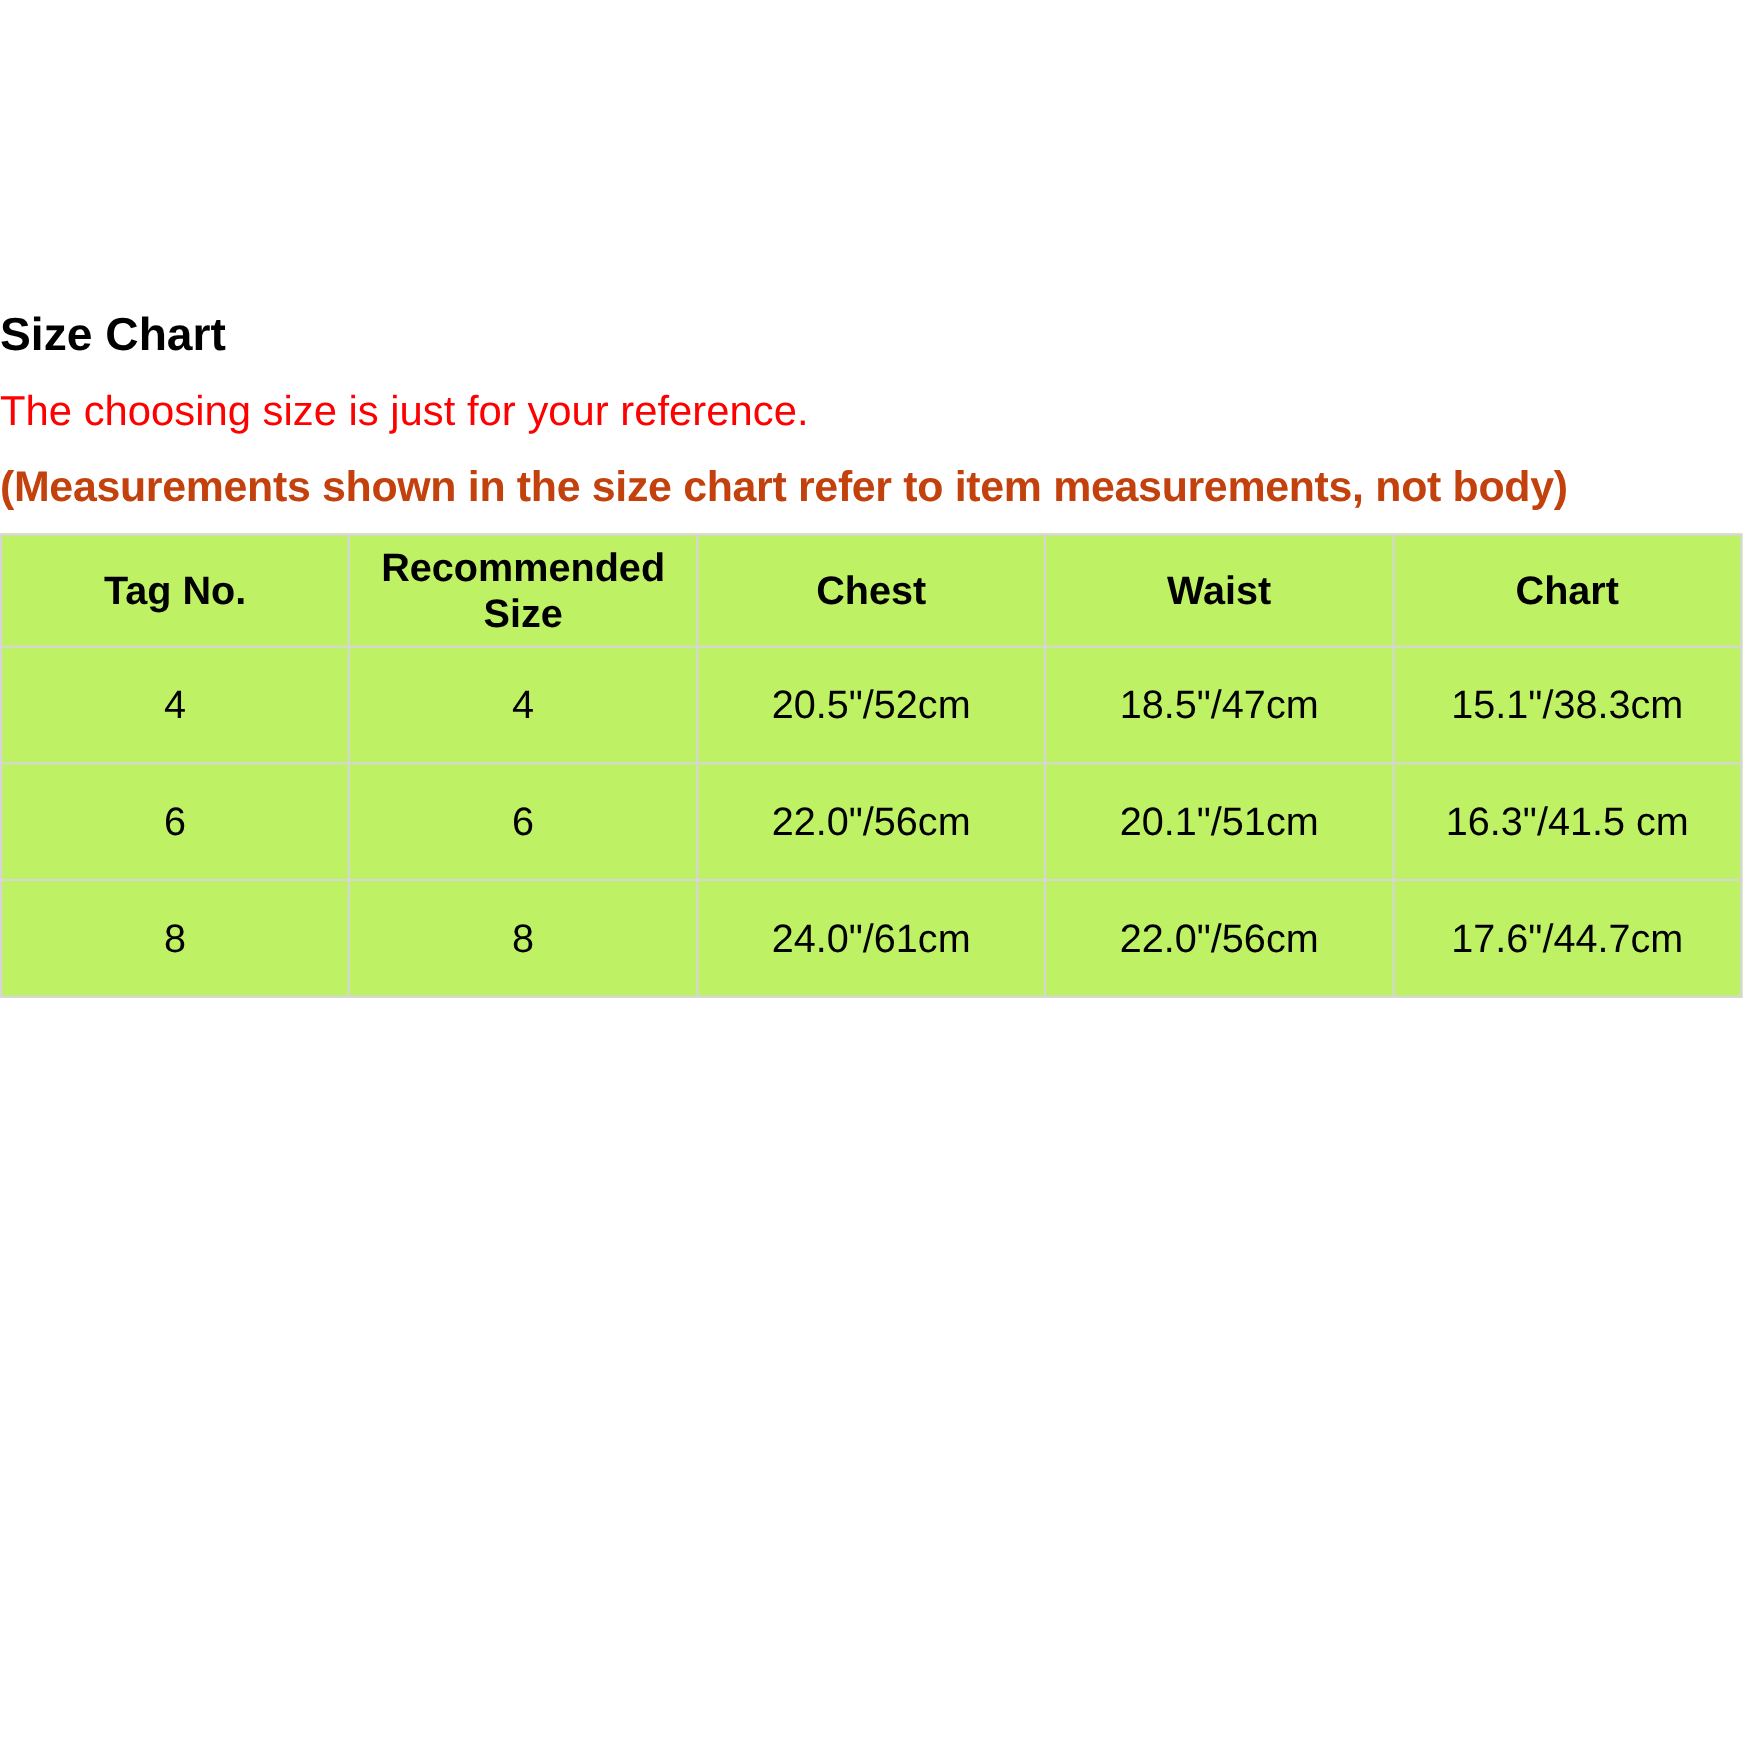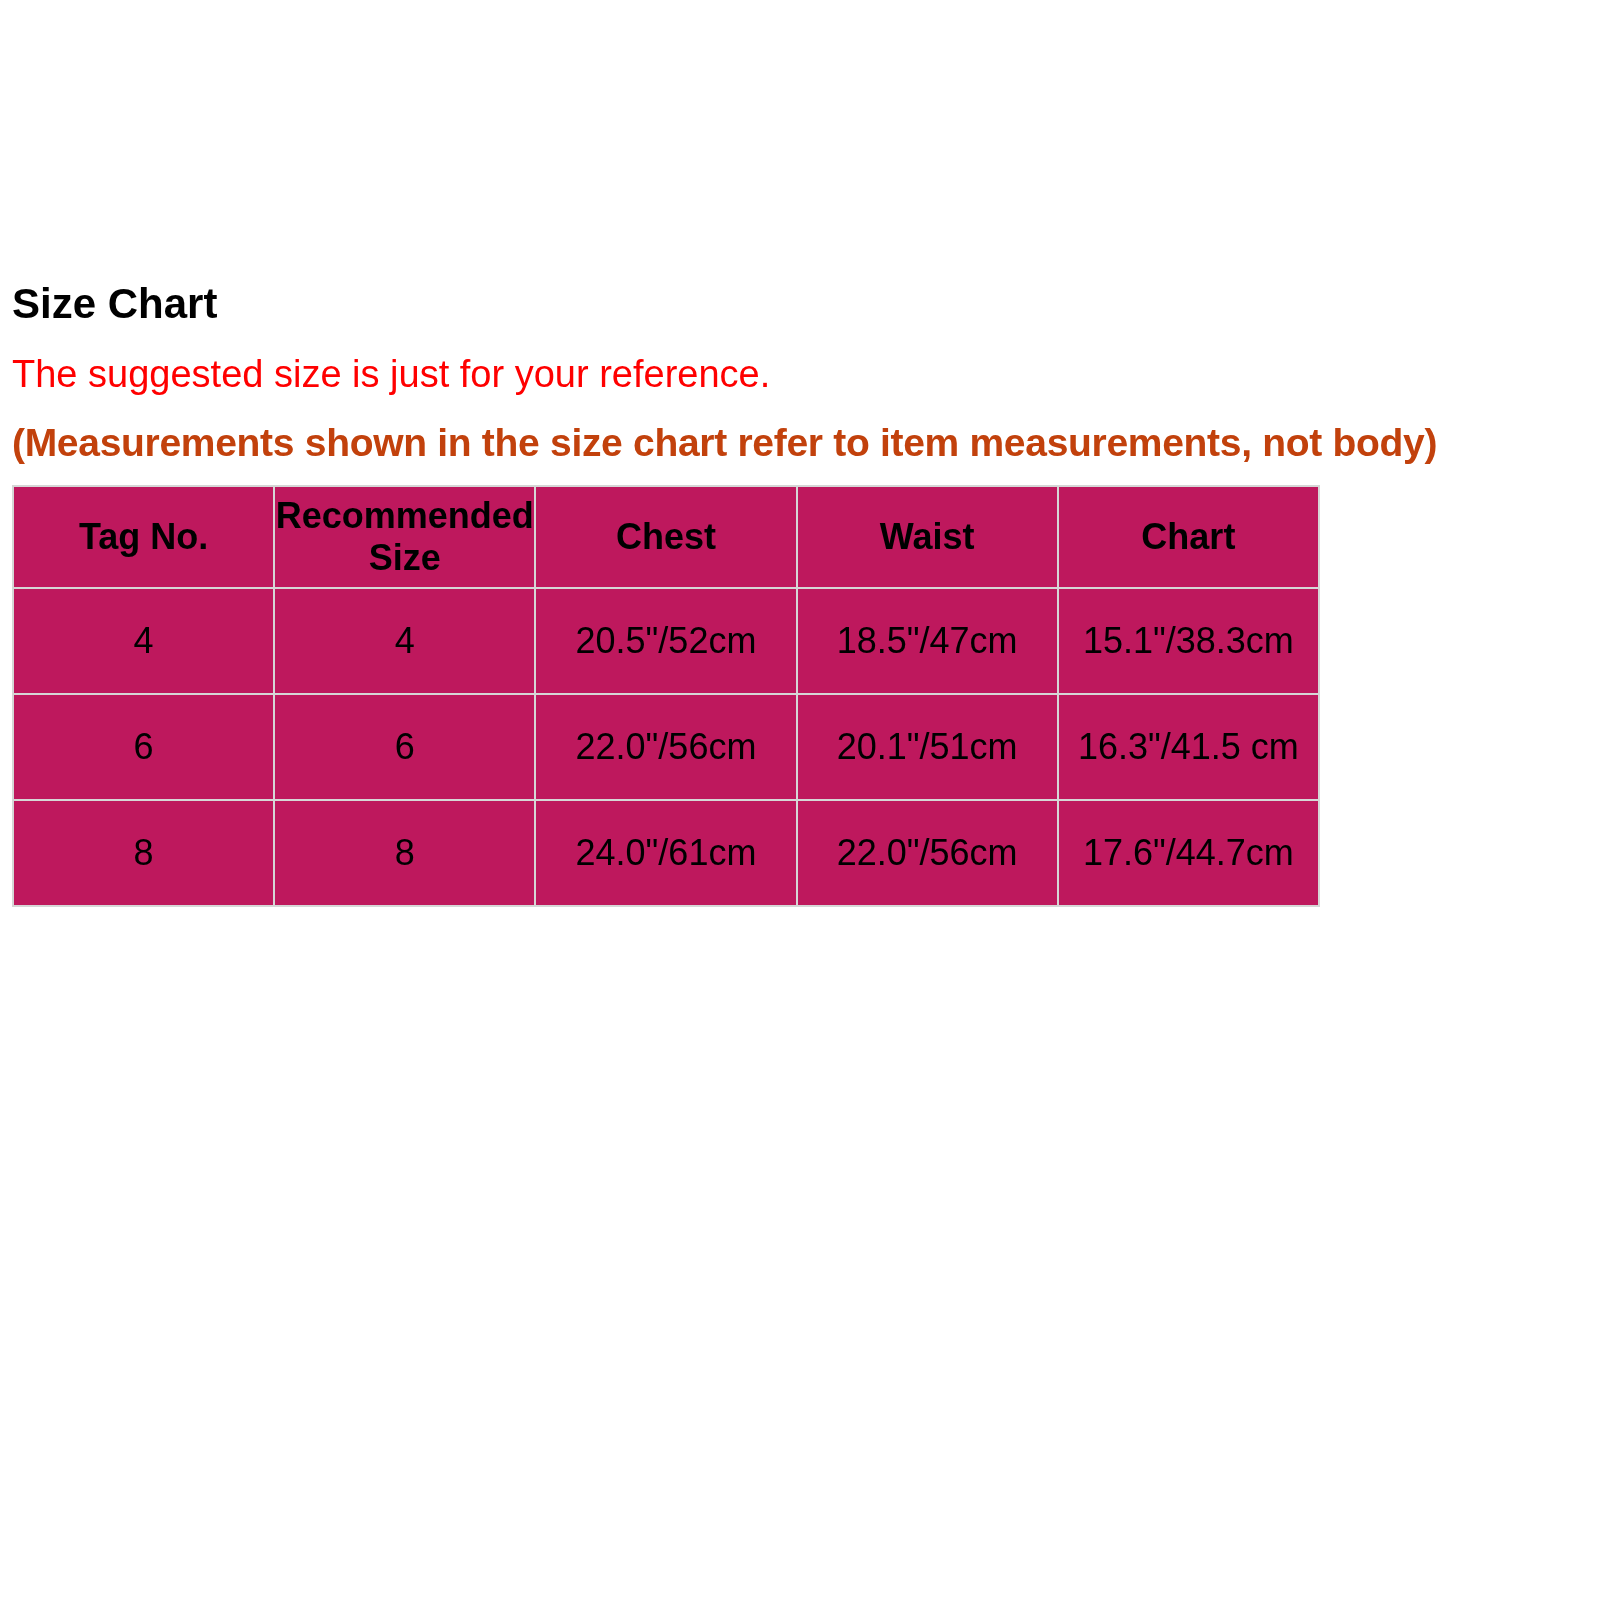--- a/index.html
+++ b/index.html
@@ -8,21 +8,21 @@
     background: #ffffff;
   }
   body {
     width: 1600px;
     height: 1600px;
     overflow: hidden;
     font-family: "Liberation Sans", sans-serif;
     color: #000000;
   }
   .page {
-    padding: 280px 8px 0 12px;
+    padding: 280px 8px 0 0;
     box-sizing: border-box;
   }
   .page-title {
     font-size: 42px;
     line-height: 48px;
     font-weight: bold;
     margin: 0 0 22px 0;
     color: #000000;
   }
   .red-note {
@@ -37,22 +37,22 @@
     font-size: 39px;
     line-height: 50px;
     font-weight: bold;
     letter-spacing: -0.3px;
     margin: 0 0 17px 0;
     white-space: nowrap;
   }
   table.size-chart {
     border-collapse: collapse;
     table-layout: fixed;
-    width: 1308px;
-    background: #be185d;
+    width: 1584px;
+    background: #bef264;
   }
   table.size-chart col {
     width: 20%;
   }
   table.size-chart th,
   table.size-chart td {
     border: 2px solid #d6d6d6;
     text-align: center;
     vertical-align: middle;
     padding: 0;
@@ -71,21 +71,21 @@
     color: #000000;
   }
 </style>
 </head>
 <body>
 
 <div class="page">
 
   <h1 class="page-title">Size Chart</h1>
 
-  <p class="red-note">The suggested size is just for your reference.</p>
+  <p class="red-note">The choosing size is just for your reference.</p>
 
 
   <p class="bold-note">(Measurements shown in the size chart refer to item measurements, not body)</p>
 
   <table class="size-chart">
     <colgroup>
       <col>
         <col>
         <col>
         <col>

